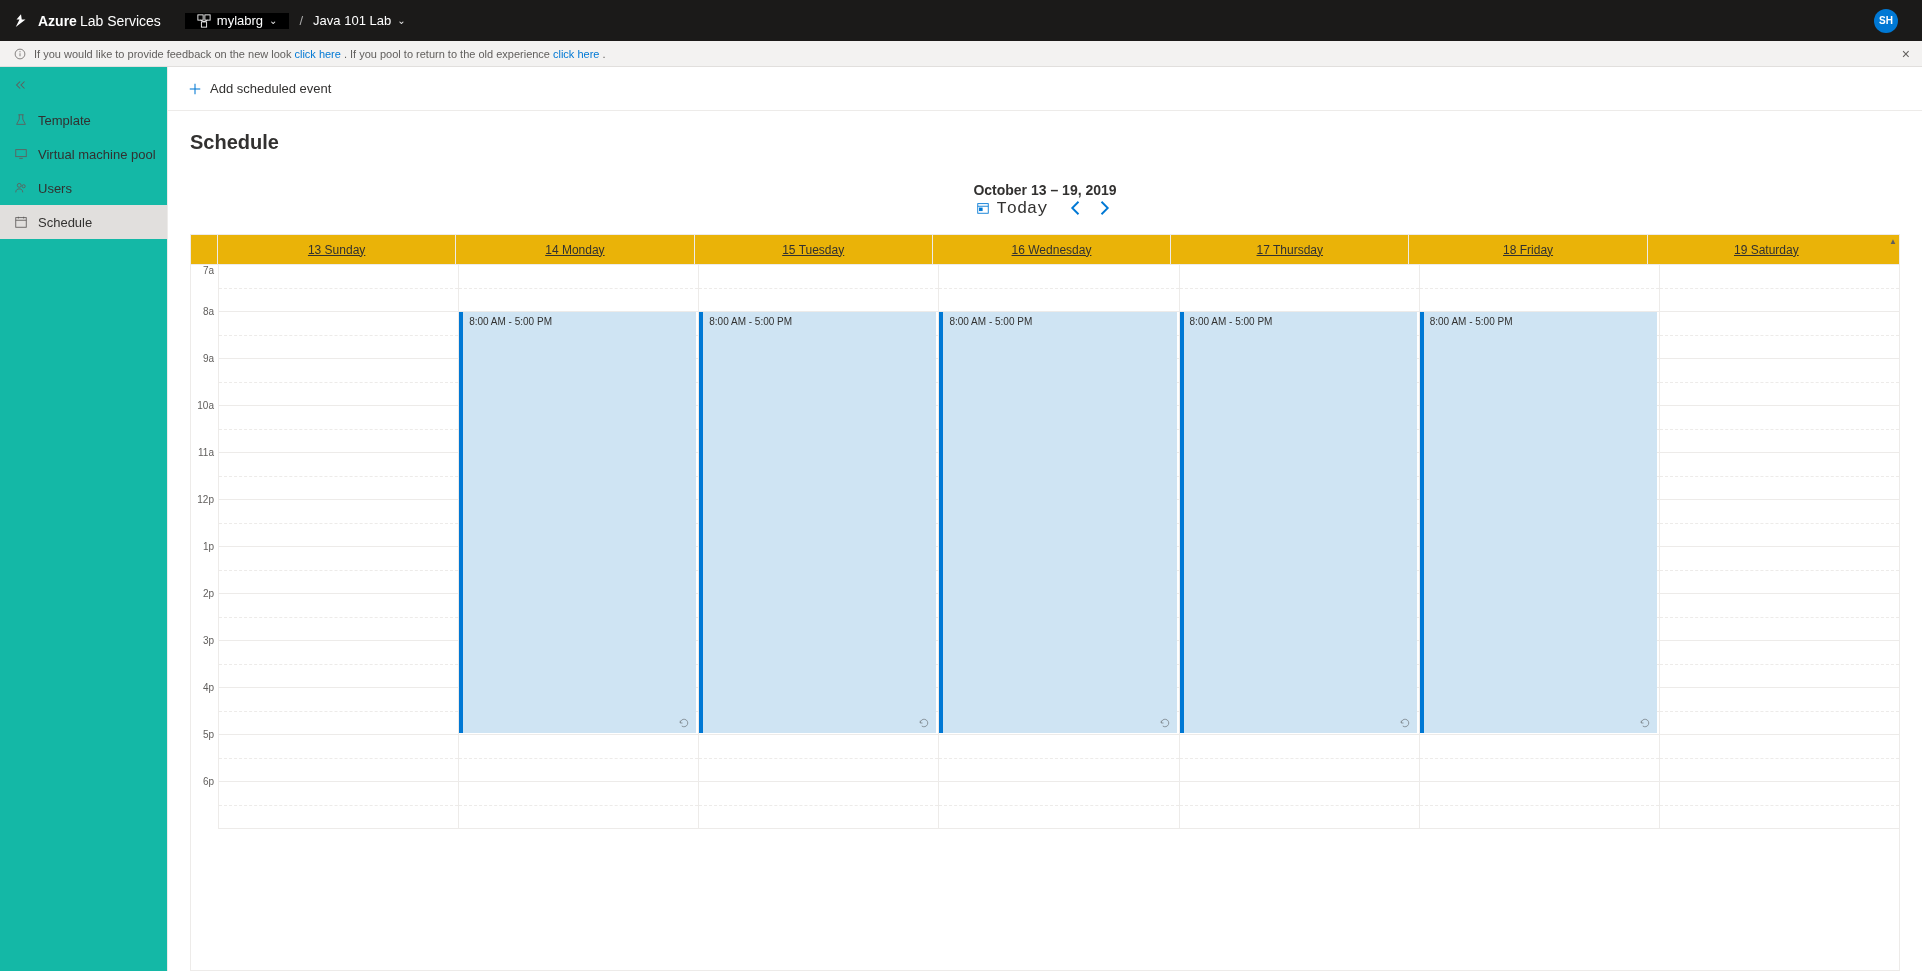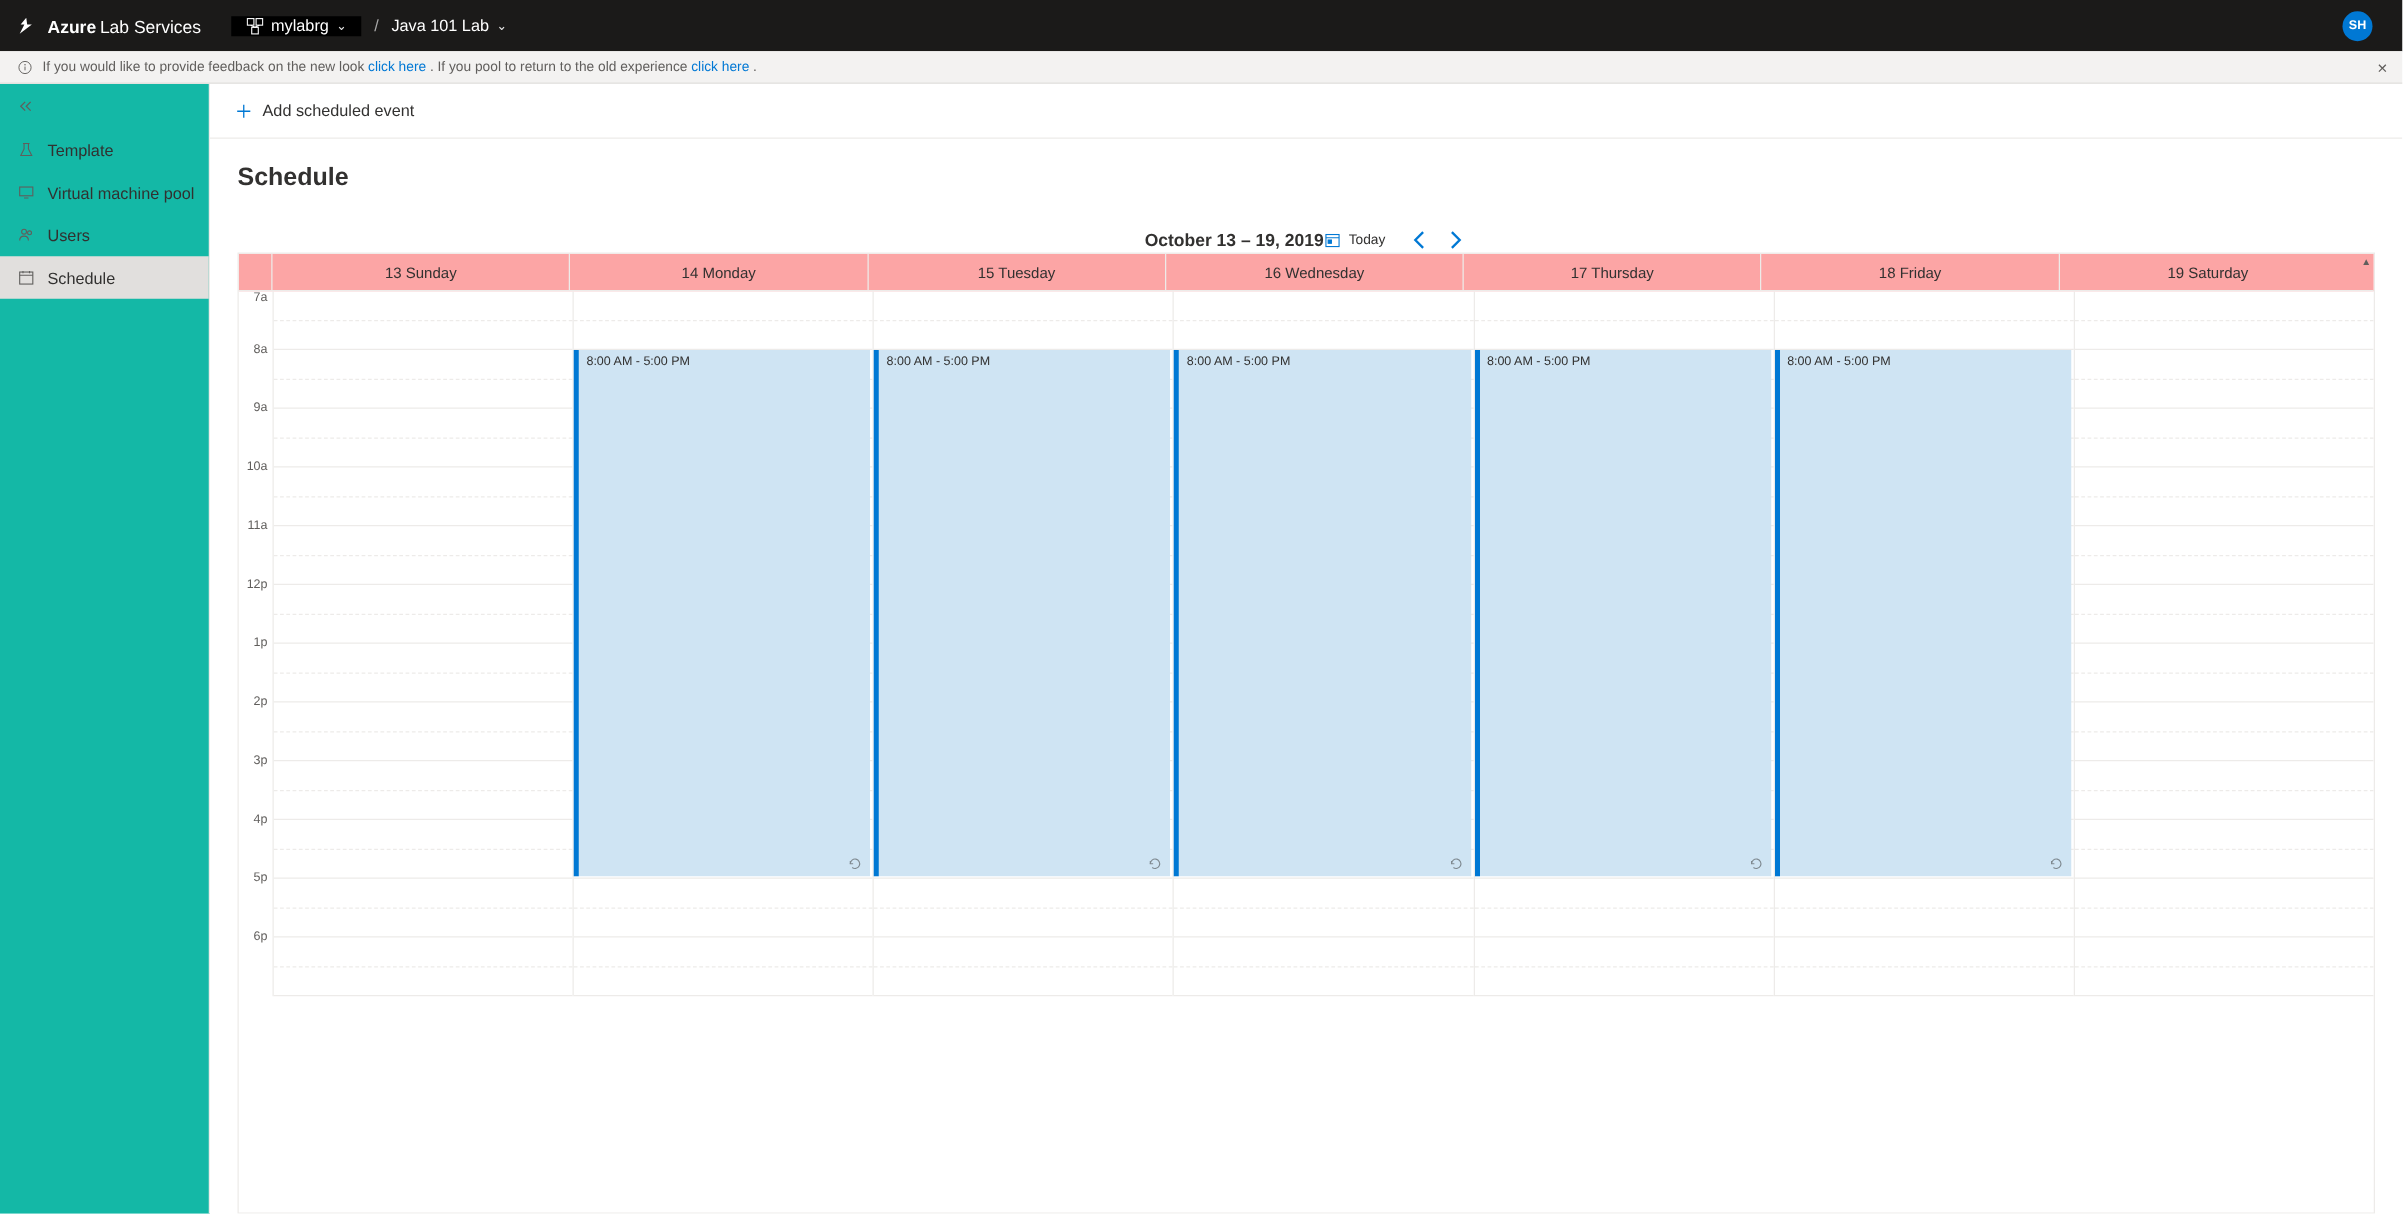--- a/index.html
+++ b/index.html
@@ -34,30 +34,30 @@
 .nav-item.active { background: #e1dfdd; font-weight: 400; }
 
 .main { flex: 1; display: flex; flex-direction: column; overflow: hidden; }
 .cmdbar { height: 44px; border-bottom: 1px solid #edebe9; display: flex; align-items: center; padding-left: 20px; }
 .cmd-btn { display: flex; align-items: center; gap: 8px; font-size: 13px; color: #323130; cursor: pointer; }
 .cmd-btn svg { width: 14px; height: 14px; stroke: #0078d4; }
 
 .content { flex: 1; padding: 20px 22px 0 22px; overflow: hidden; display: flex; flex-direction: column; }
 .page-title { font-size: 20px; font-weight: 600; margin-bottom: 28px; }
 
-.cal-header { display: flex; align-items: center; justify-content: center; margin-bottom: 0; }
+.cal-header { display: flex; align-items: center; justify-content: flex-end; margin-bottom: 16px; flex-direction: column; }
 .date-range { font-size: 14px; font-weight: 700; }
 .cal-controls { display: flex; align-items: center; gap: 8px; }
-.today-btn { display: flex; align-items: center; gap: 6px; font-size: 11px; color: #323130; cursor: pointer; margin-right: 10px; }
+.today-btn { display: flex; align-items: center; gap: 6px; font-size: 17px; color: #323130; cursor: pointer; margin-right: 10px; font-family: Liberation Mono, monospace; }
 .today-btn svg { width: 14px; height: 14px; stroke: #0078d4; fill: none; }
 .nav-arrow { width: 20px; height: 20px; stroke: #0078d4; cursor: pointer; }
 
 
 .calendar { flex: 1; border: 1px solid #edebe9; display: flex; flex-direction: column; overflow: hidden; position: relative; }
-.cal-days { display: flex; height: 30px; background: #fca5a5; border-bottom: 1px solid #edebe9; }
+.cal-days { display: flex; height: 30px; background: #eab308; border-bottom: 1px solid #edebe9; text-decoration: underline; }
 .time-gutter-h { width: 27px; border-right: 1px solid #edebe9; }
 .day-h { flex: 1; display: flex; align-items: center; justify-content: center; font-size: 12px; color: #323130; border-right: 1px solid #edebe9; }
 .day-h:last-child { border-right: none; }
 .scroll-gutter-h { width: 14px; }
 
 .cal-body { flex: 1; overflow-y: scroll; }
 .cal-body::-webkit-scrollbar { width: 14px; }
 .cal-body::-webkit-scrollbar-track { background: #f3f2f1; }
 .cal-body::-webkit-scrollbar-thumb { background: #c8c6c4; }
 

